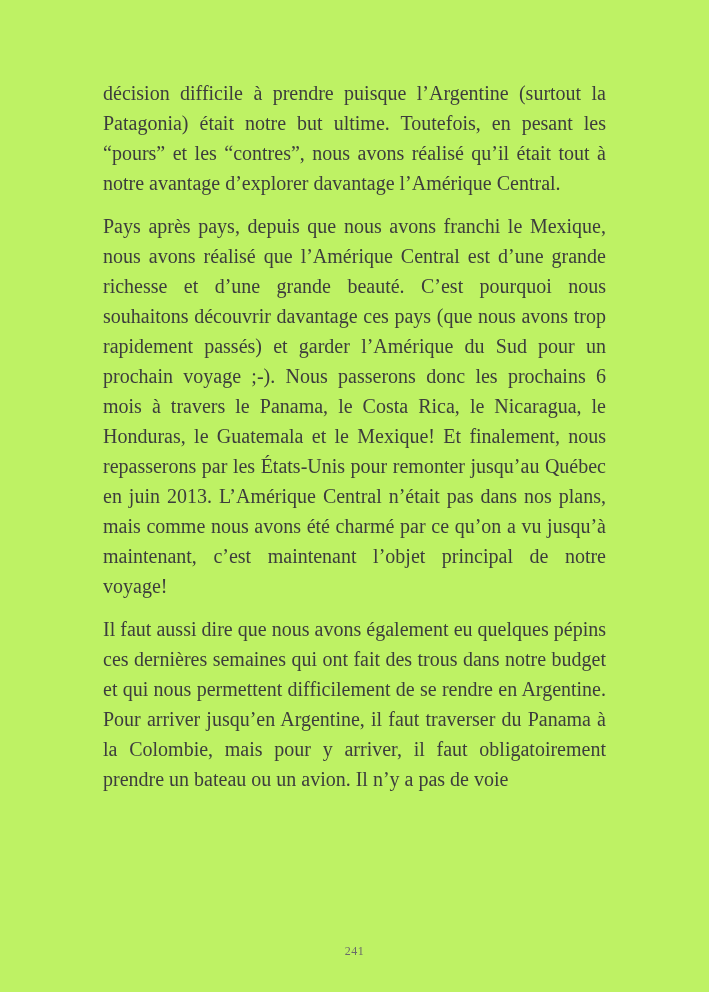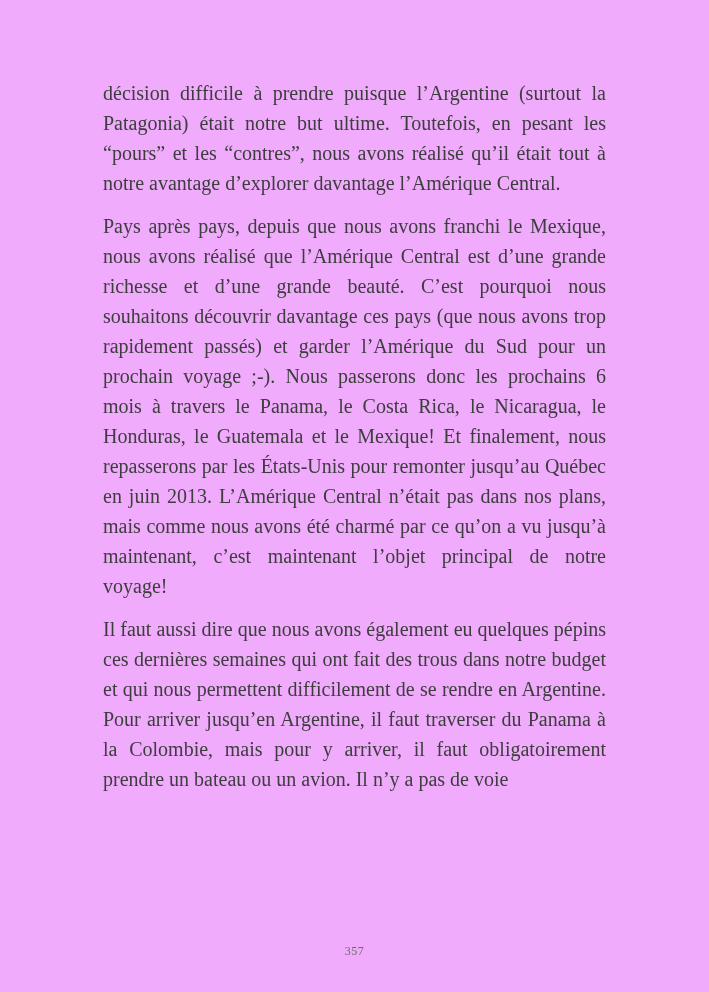--- a/index.html
+++ b/index.html
@@ -4,21 +4,21 @@
 <style>
   html, body {
     margin: 0;
     padding: 0;
     background: #ffffff;
   }
   .page {
     position: relative;
     width: 709px;
     height: 992px;
-    background: #f0abfc;
+    background: #bef264;
     overflow: hidden;
   }
   .text-block {
     position: absolute;
     left: 103px;
     top: 78px;
     width: 503px;
     font-family: "Liberation Serif", "DejaVu Serif", serif;
     font-size: 20px;
     line-height: 30px;
@@ -43,14 +43,14 @@
 </style>
 </head>
 <body>
 
 <div class="page">
   <div class="text-block">
     <p>décision difficile à prendre puisque l’Argentine (surtout la Patagonia) était notre but ultime. Toutefois, en pesant les “pours” et les “contres”, nous avons réalisé qu’il était tout à notre avantage d’explorer davantage l’Amérique Central.</p>
     <p>Pays après pays, depuis que nous avons franchi le Mexique, nous avons réalisé que l’Amérique Central est d’une grande richesse et d’une grande beauté. C’est pourquoi nous souhaitons découvrir davantage ces pays (que nous avons trop rapidement passés) et garder l’Amérique du Sud pour un prochain voyage ;-). Nous passerons donc les prochains 6 mois à travers le Panama, le Costa Rica, le Nicaragua, le Honduras, le Guatemala et le Mexique! Et finalement, nous repasserons par les États-Unis pour remonter jusqu’au Québec en juin 2013. L’Amérique Central n’était pas dans nos plans, mais comme nous avons été charmé par ce qu’on a vu jusqu’à maintenant, c’est maintenant l’objet principal de notre voyage!</p>
     <p>Il faut aussi dire que nous avons également eu quelques pépins ces dernières semaines qui ont fait des trous dans notre budget et qui nous permettent difficilement de se rendre en Argentine. Pour arriver jusqu’en Argentine, il faut traverser du Panama à la Colombie, mais pour y arriver, il faut obligatoirement prendre un bateau ou un avion. Il n’y a pas de voie</p>
   </div>
-  <div class="page-number">357</div>
+  <div class="page-number">241</div>
 </div>
 
 </body></html>

